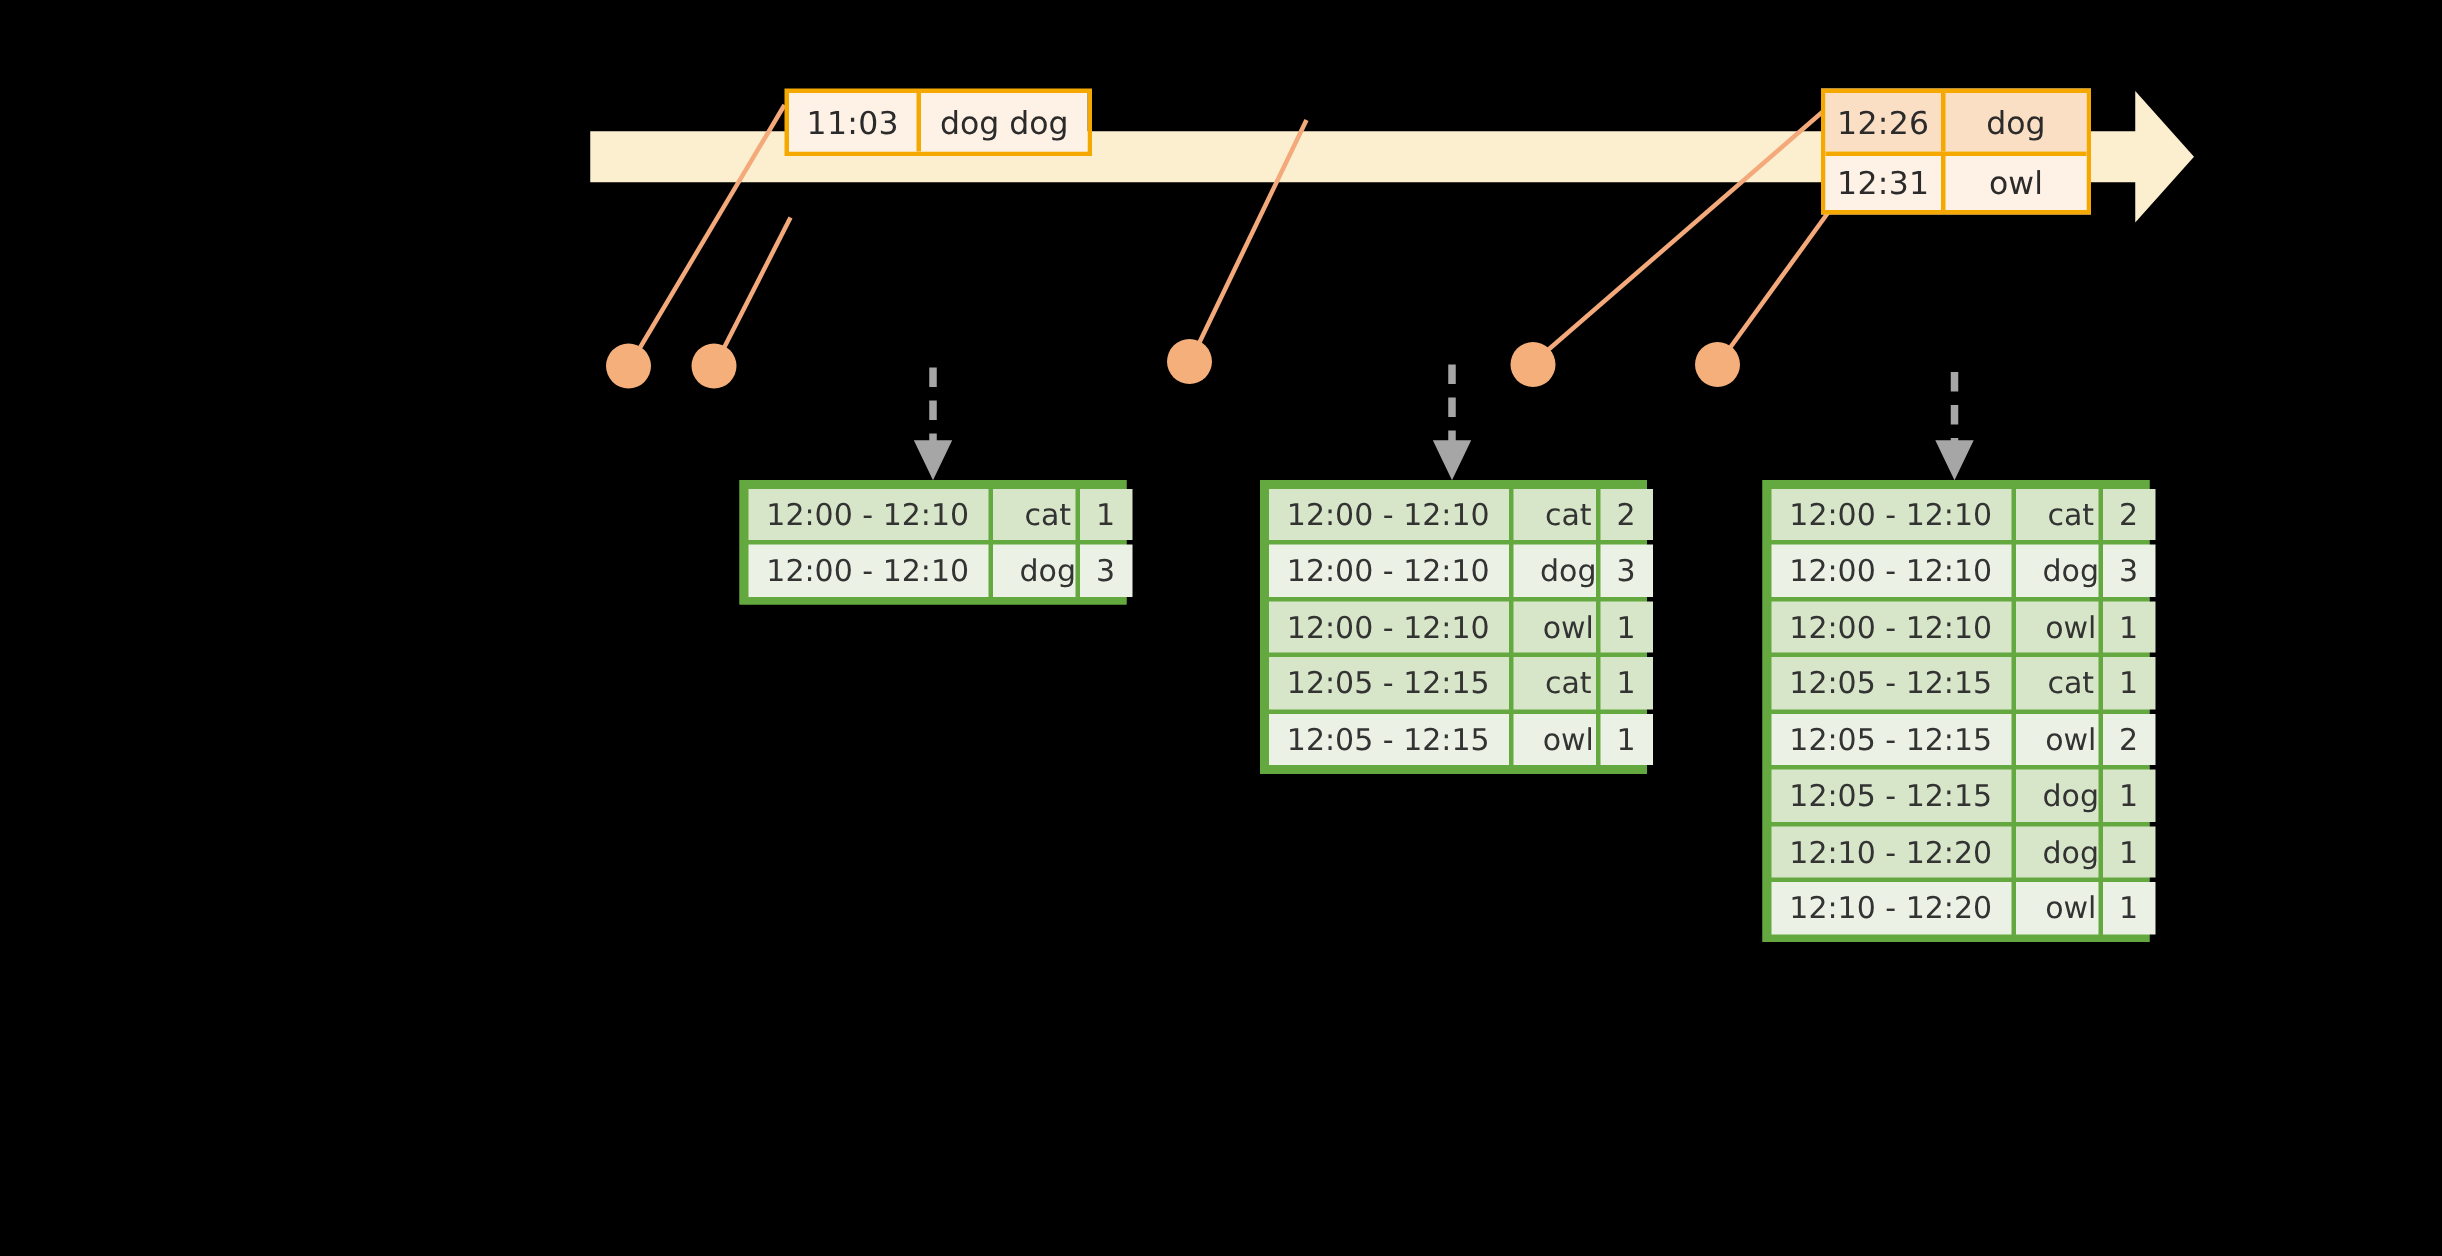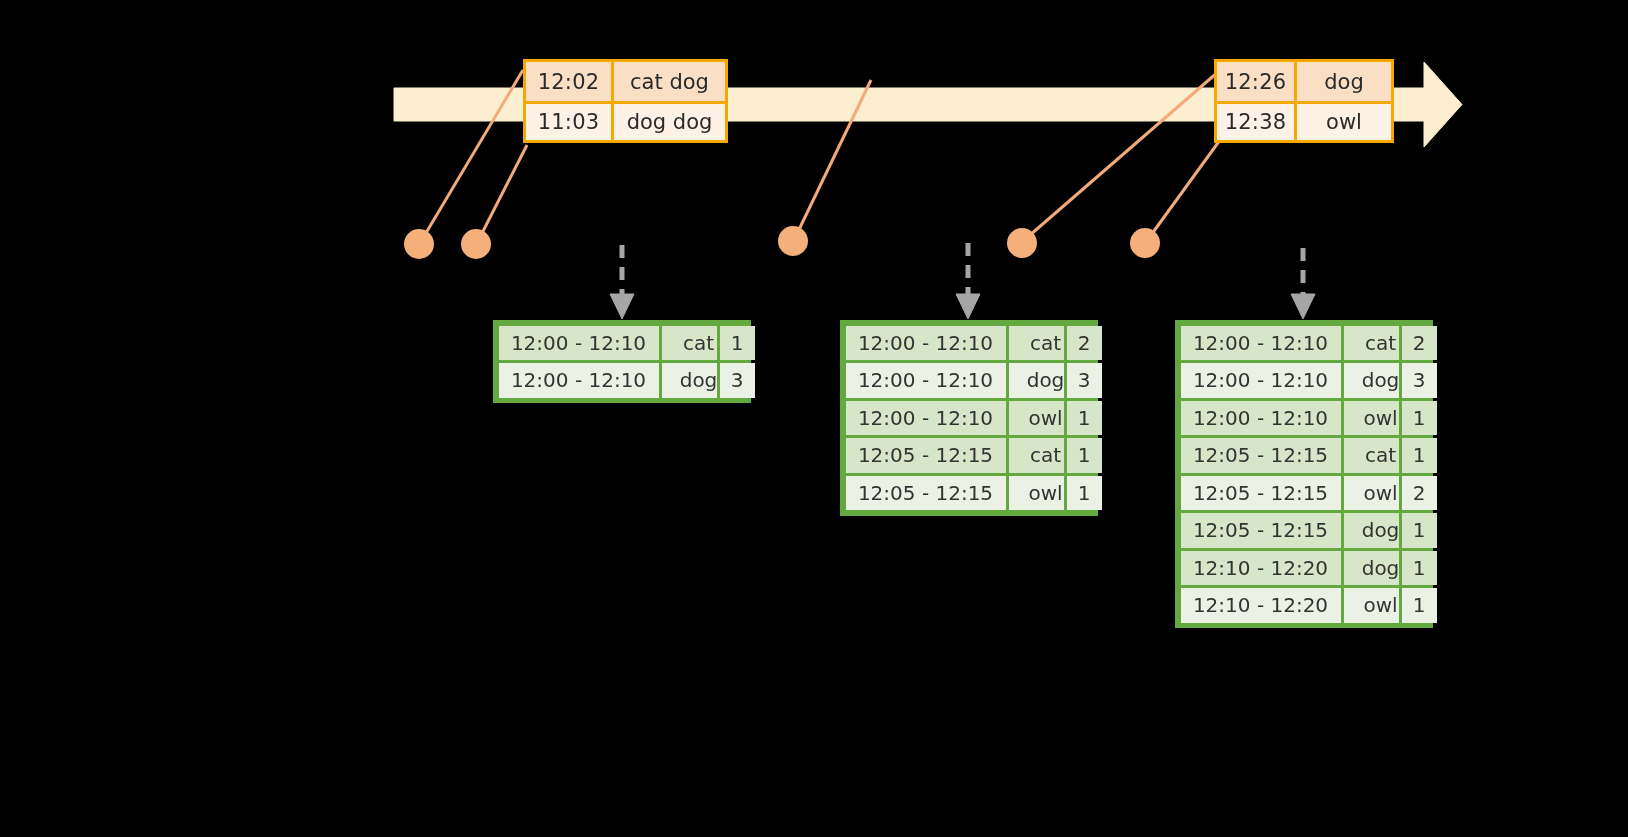--- a/index.html
+++ b/index.html
@@ -131,38 +131,34 @@
         <path d="M 956 294 L 980 294 L 968 319 Z"></path>
       </g>
       <g>
         <line x1="1303" y1="248" x2="1303" y2="296" stroke-width="5" stroke-dasharray="13,9"></line>
         <path d="M 1291 294 L 1315 294 L 1303 319 Z"></path>
       </g>
     </g>
   </svg>
 
   <div class="evt-group" style="left:523px; top:59px; width:205px;">
-    <div class="evt-row shade-dark">
-      <div class="evt-time" style="width:88px">12:02</div>
-      <div class="evt-word" style="width:111px">cat dog</div>
-    </div>
     <div class="evt-row shade-light">
       <div class="evt-time" style="width:88px">11:03</div>
       <div class="evt-word" style="width:111px">dog dog</div>
     </div>
   </div>
 
 
   <div class="evt-group" style="left:1214px; top:59px; width:180px;">
     <div class="evt-row shade-dark">
       <div class="evt-time" style="width:80px">12:26</div>
       <div class="evt-word" style="width:94px">dog</div>
     </div>
     <div class="evt-row shade-light">
-      <div class="evt-time" style="width:80px">12:38</div>
+      <div class="evt-time" style="width:80px">12:31</div>
       <div class="evt-word" style="width:94px">owl</div>
     </div>
   </div>
 
   <div class="gtable" id="gtable-0" style="left:493px; top:320px; width:258px;">
       <div class="grow shade-dark">
         <div class="gcell c-window" style="width: 160px;">12:00 - 12:10</div>
         <div class="gcell c-word" style="width: 55px;">cat</div>
         <div class="gcell c-count" style="width: 35px;">1</div>
       </div>

